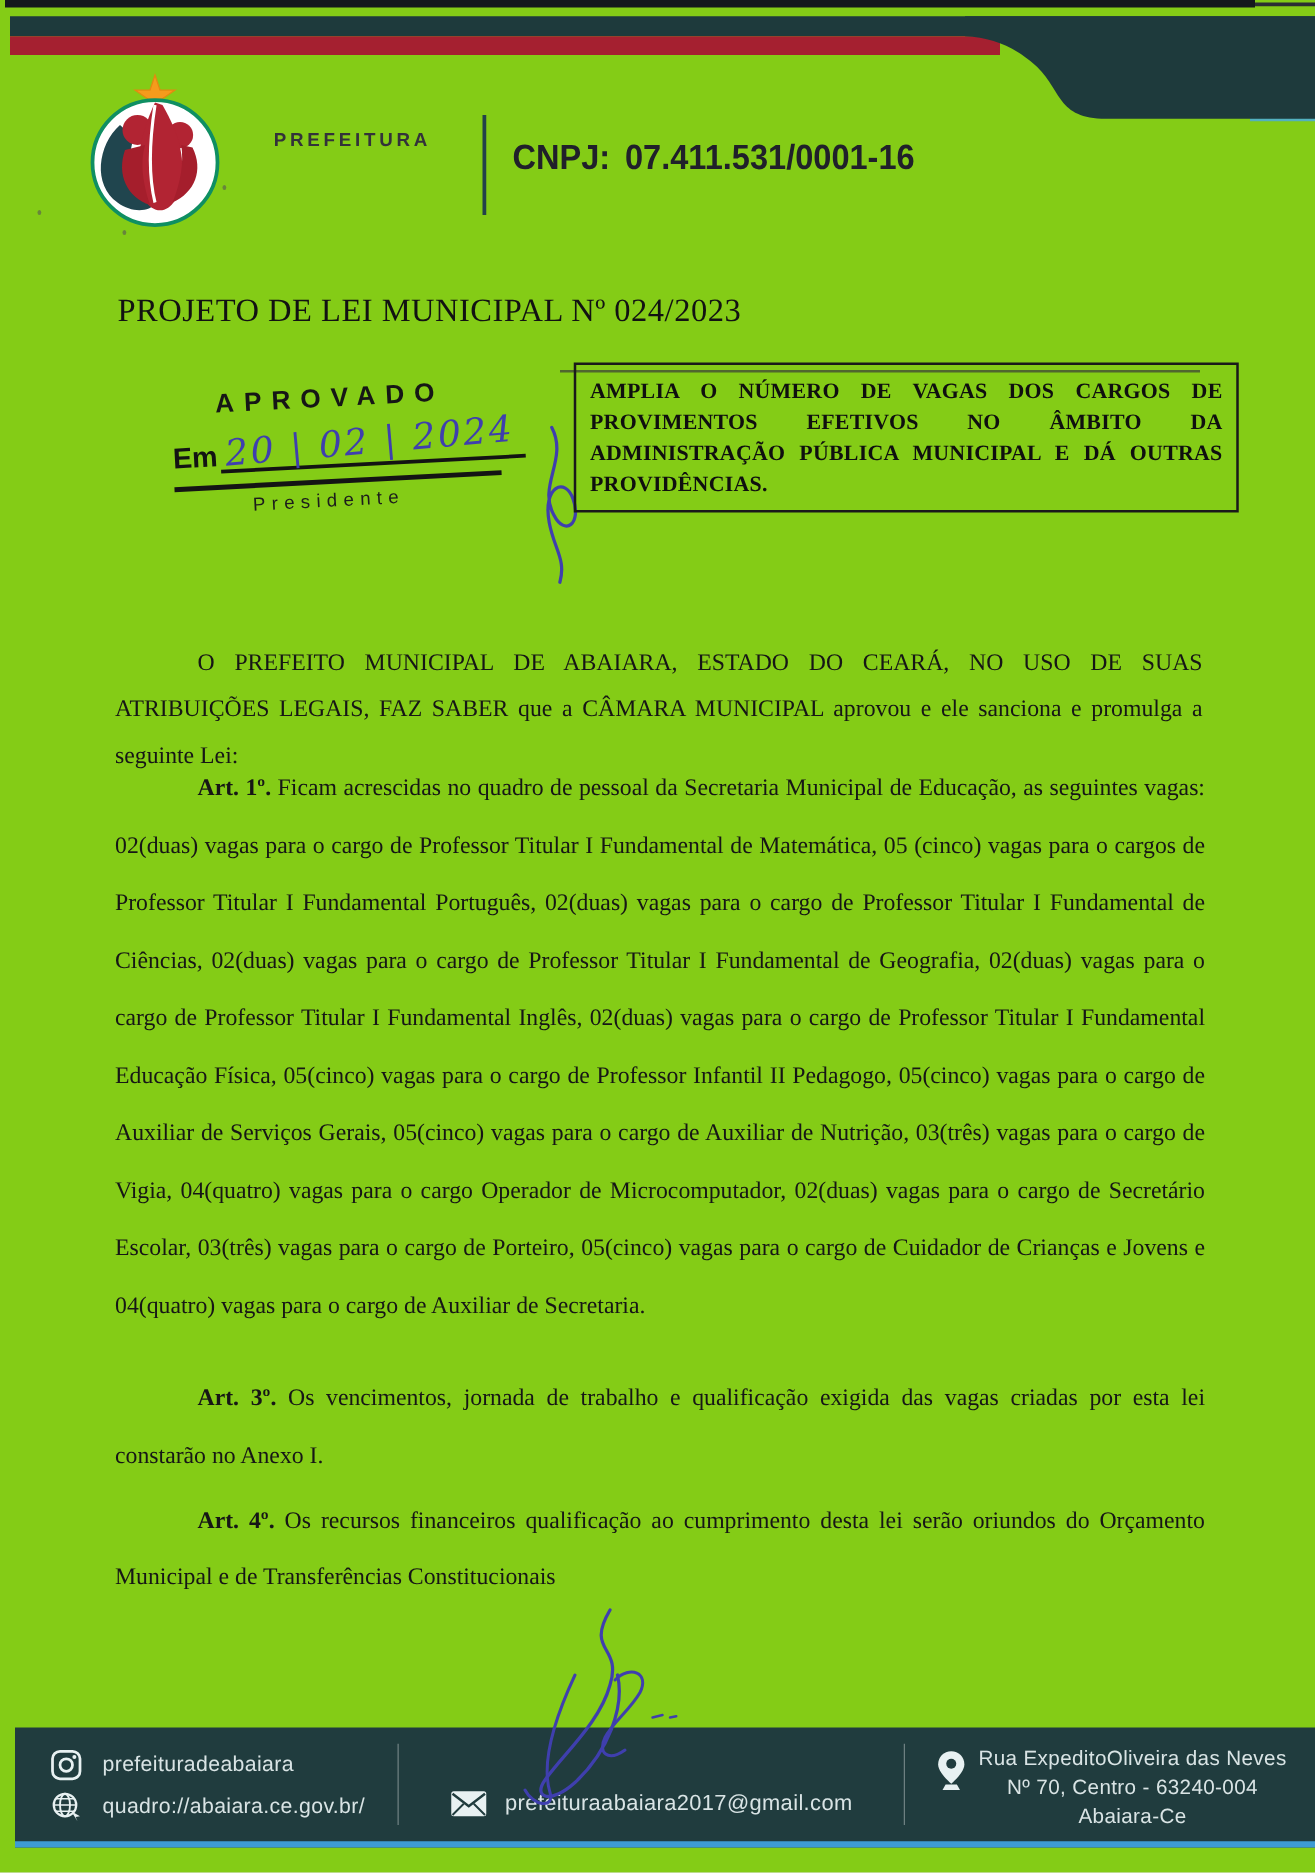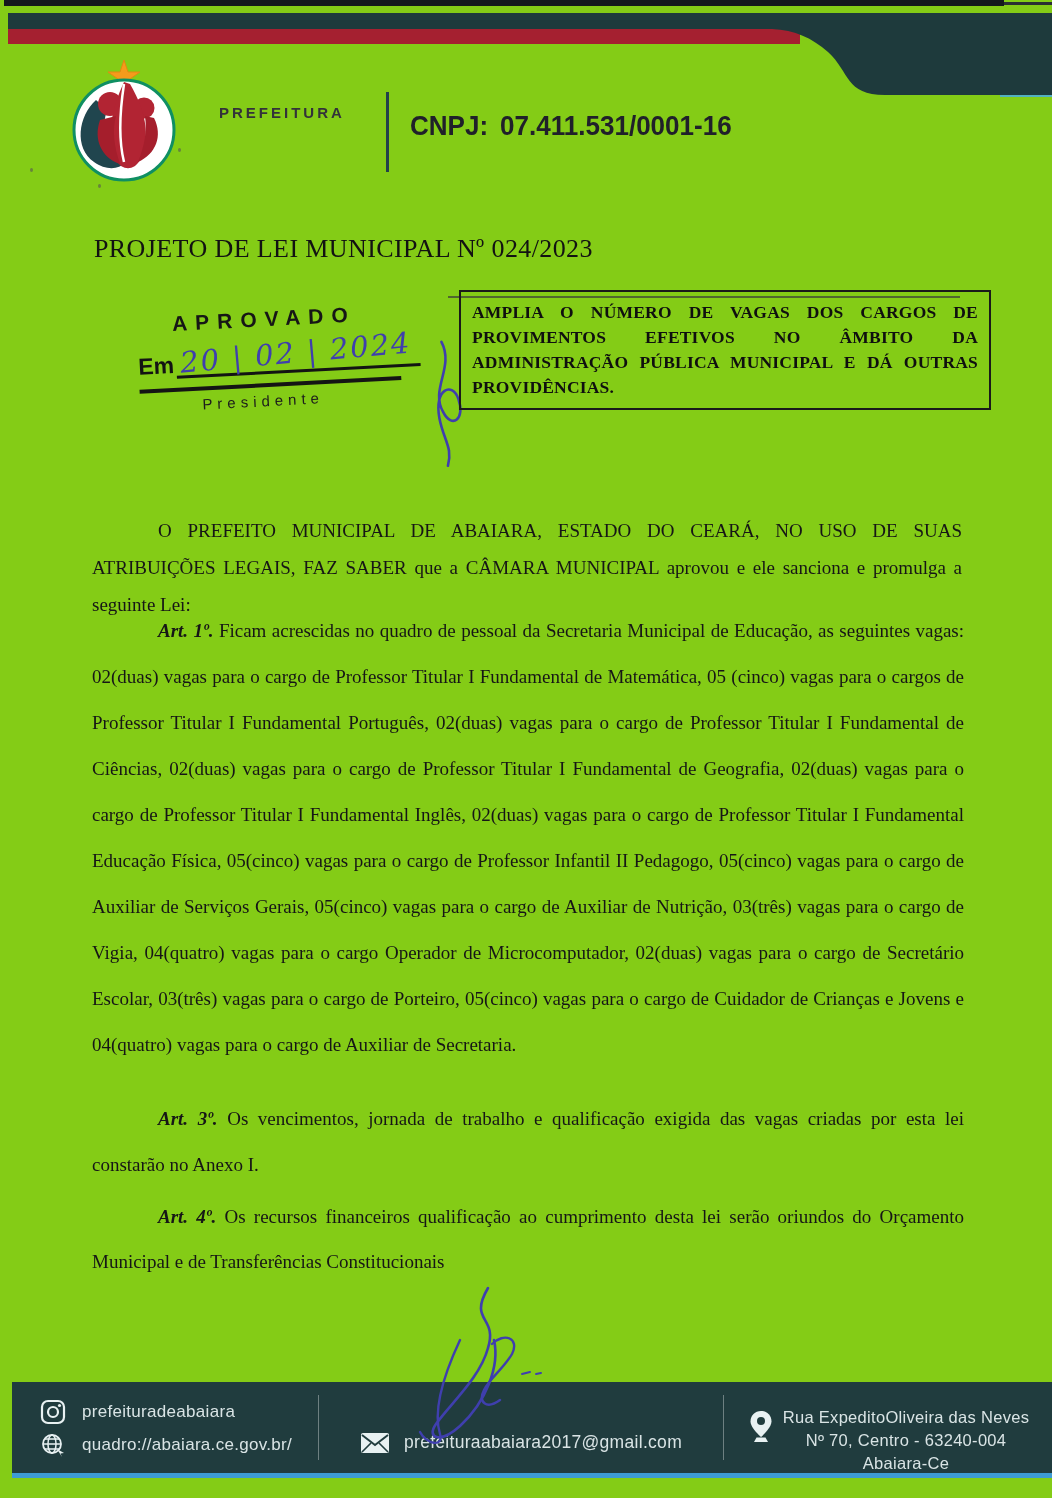--- a/index.html
+++ b/index.html
@@ -74,40 +74,40 @@
     text-align:justify; letter-spacing:.2px; color:#0f0f0f;margin-left:22px;
   }
 
   
   .preamble {
     position:absolute; left:92px; top:468px; width:870px;
     font-size:19px; line-height:37px; text-align:justify; text-indent:66px;margin-top:44px;
   }
   .articles { position:absolute; left:92px; top:608px; width:872px; font-size:19px; text-align:justify; }
   .articles p { text-indent:66px; }
-  .art-label { font-weight:bold;font-style:italic; }
+  .art-label { font-weight:bold; }
   .art-1 { line-height:46px; margin-bottom:28px; }
   .art-2, .art-3 { line-height:46px; margin-bottom:6px; }
   .art-4 { line-height:45px; }
 
   
   .signature-svg { position:absolute; left:402px; top:1282px; z-index:5; }
 
   
   .footer {
     position:absolute; left:12px; top:1382px; width:1040px; height:96px;
     background:#203c3e; border-bottom:5px solid #3d9bd3;
     display:flex; align-items:stretch;
     font-family:"Liberation Sans", sans-serif; color:#d9e4e5;
   }
   .f-col1 { width:306px; padding:17px 0 0 28px; display:flex; flex-direction:column; gap:7px; }
   .f-row { display:flex; align-items:center; gap:16px; font-size:17px; letter-spacing:.3px; }
   .f-divider { width:1px; background:rgba(255,255,255,.35); margin:13px 0; }
   .f-col2 { width:404px; display:flex; align-items:center; justify-content:center; gap:14px; padding-top:30px; font-size:17.5px; letter-spacing:.3px; }
-  .f-col3 { flex:1; display:flex; gap:4px; padding:24px 18px 0 24px; }
+  .f-col3 { flex:1; display:flex; gap:4px; padding:14px 18px 0 24px; }
   .f-addr { flex:1; text-align:center; font-size:16.5px; line-height:23px; letter-spacing:.3px; }
   .f-icon { flex:0 0 auto; }
 </style>
 </head>
 <body>
 
 <div class="page">
 
   <div class="top-thin-line"></div>
   <div class="top-thin-line2"></div>

